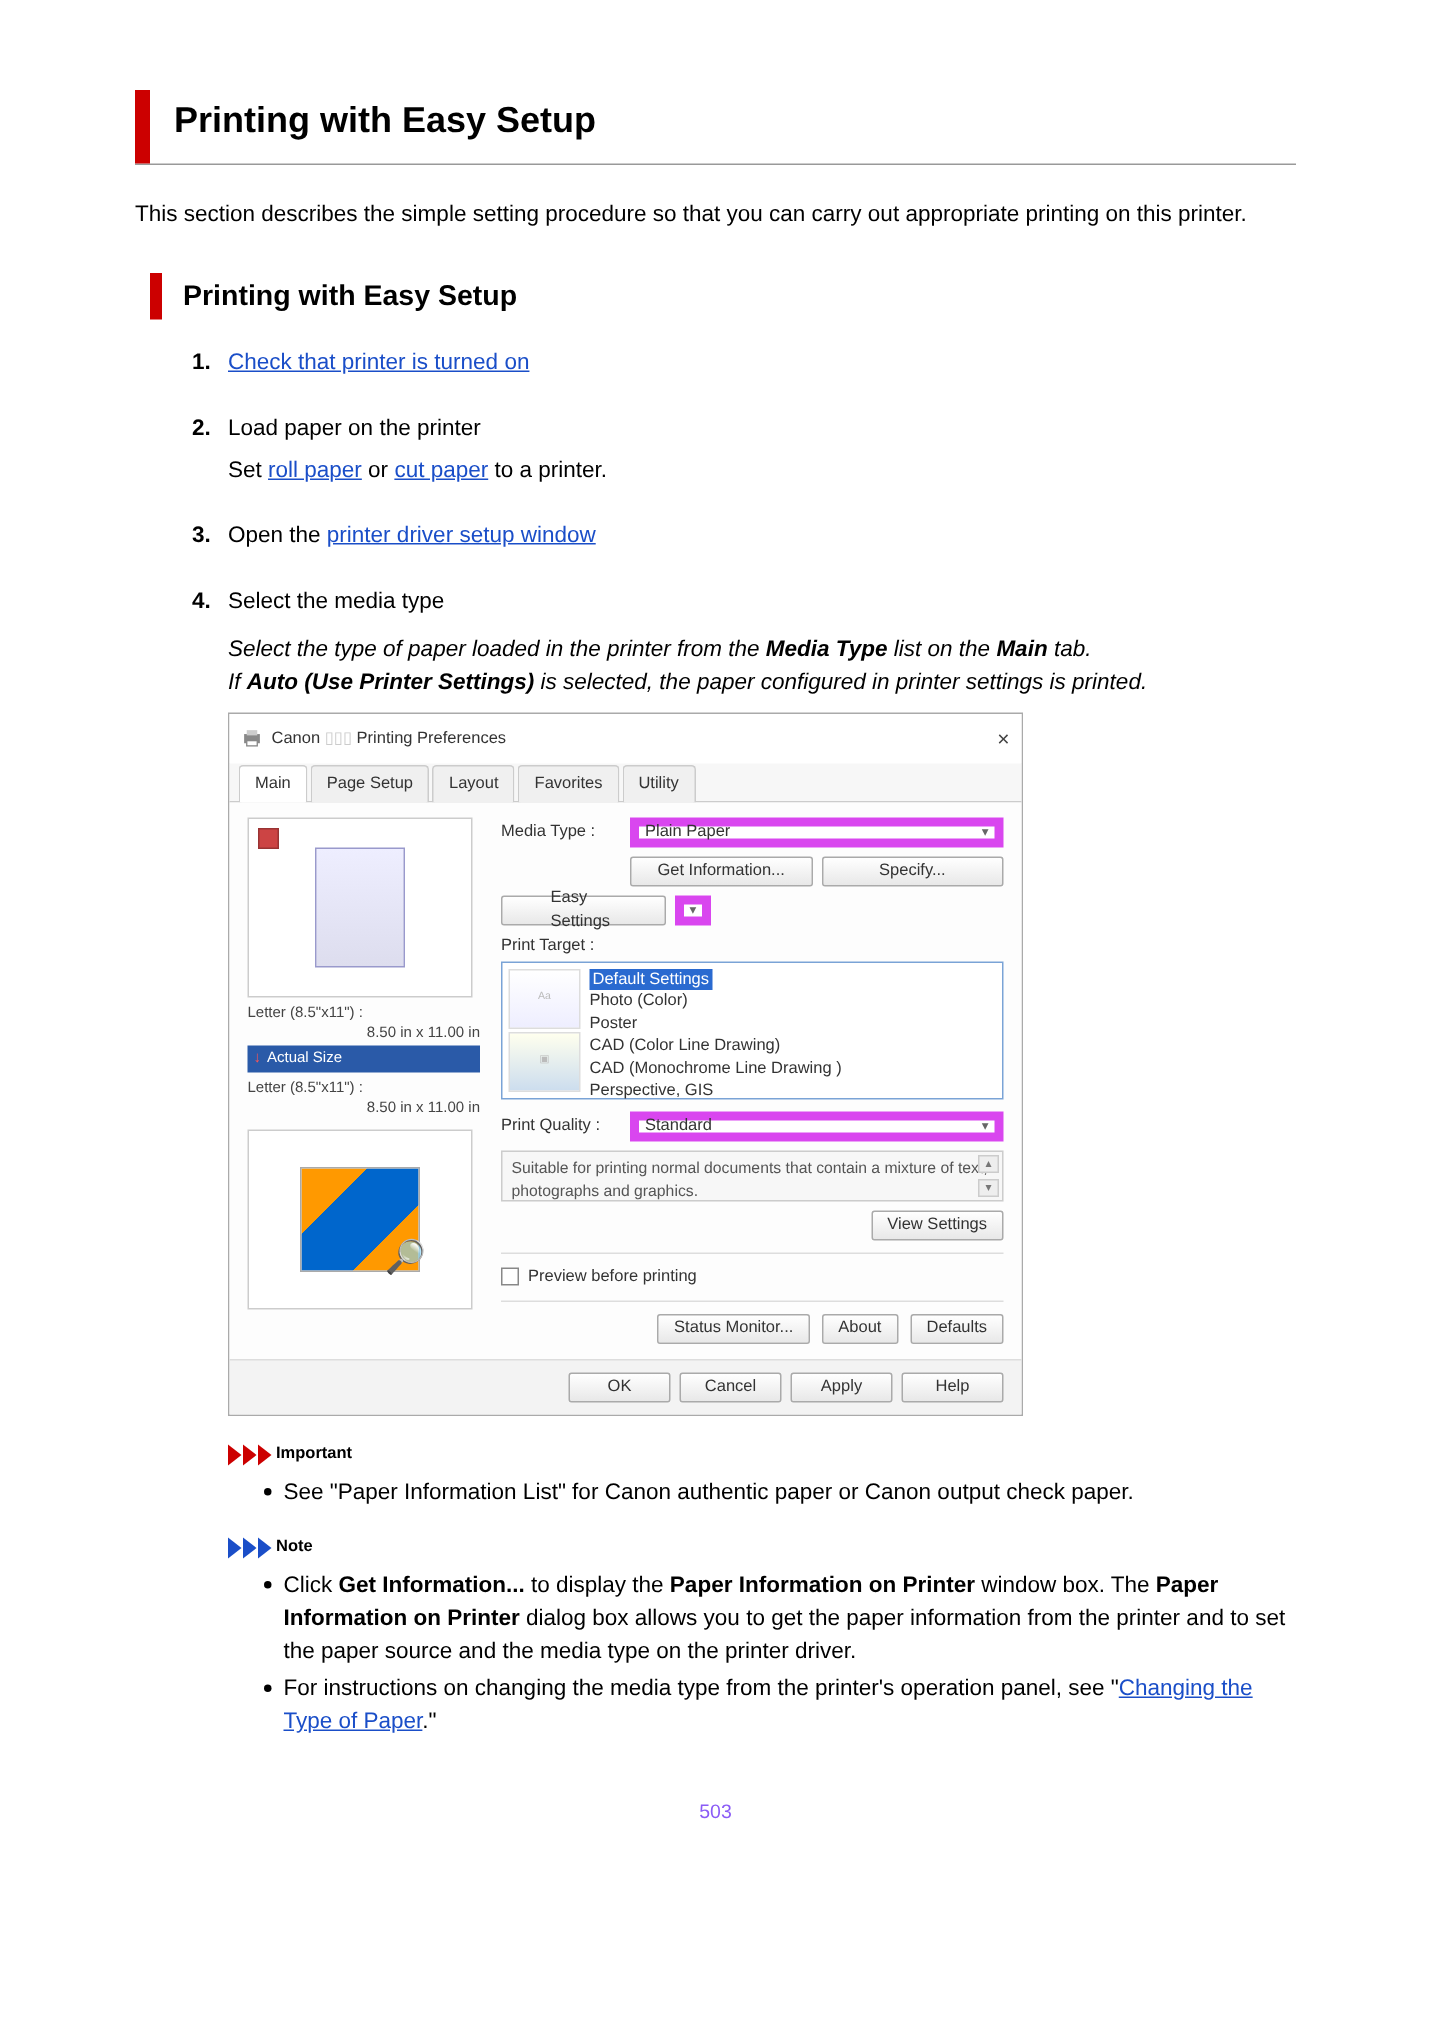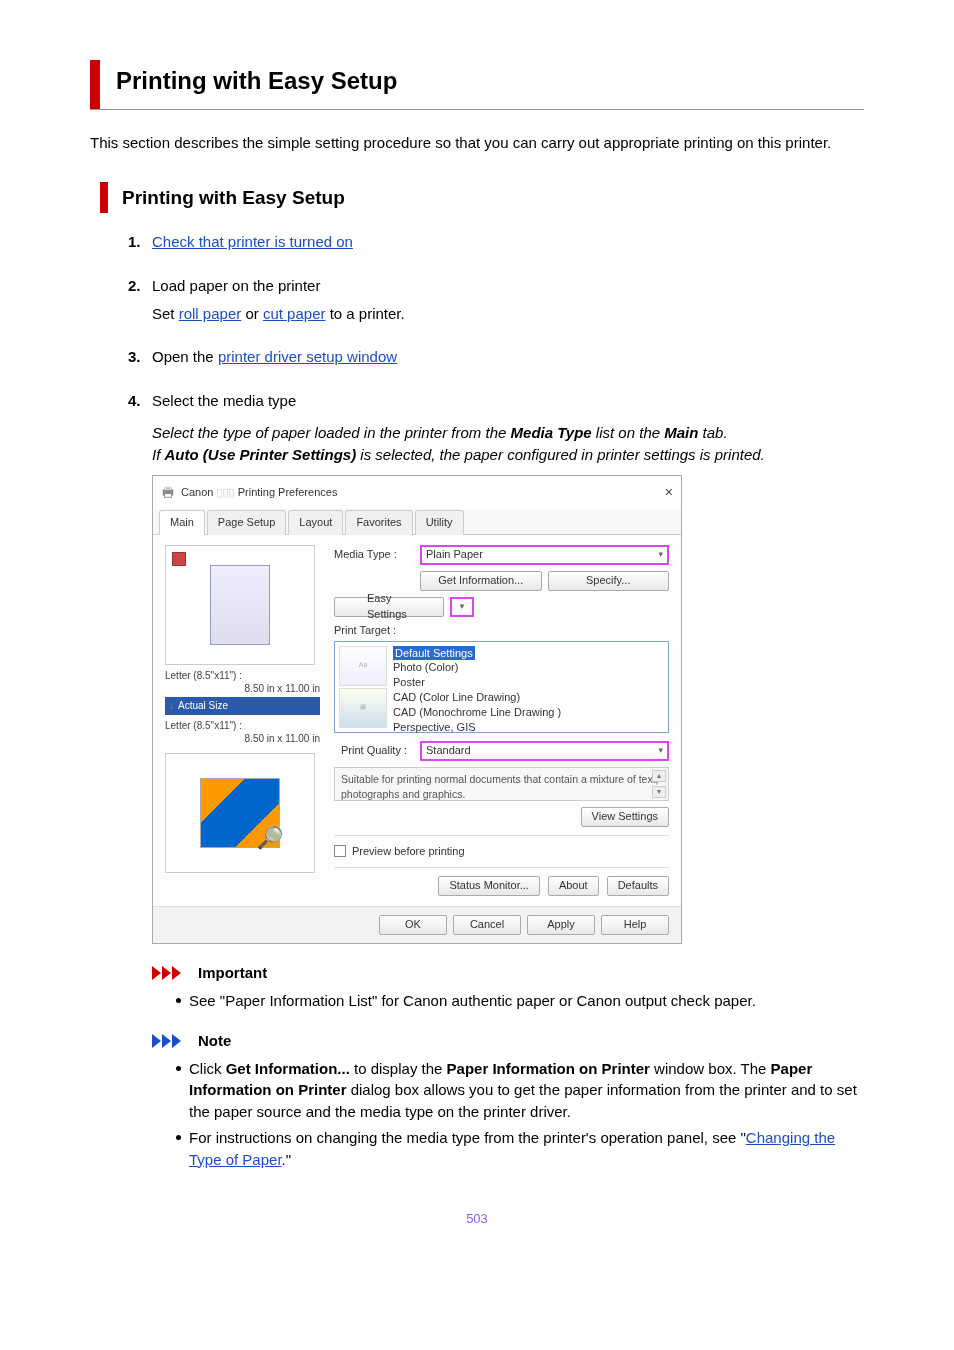--- a/index.html
+++ b/index.html
@@ -89,21 +89,21 @@
     width:150px; height:120px; border:1px solid #ccc; background:#fff; margin-top:8px;
     display:flex; align-items:center; justify-content:center; position:relative;
   }
   .preview-bot .photo {
     width:80px; height:70px; background:linear-gradient(135deg,#f90 30%,#06c 30%,#06c 70%,#f90 70%); border:1px solid #aaa; position:relative;
   }
   .preview-bot .mag { position:absolute; right:30px; bottom:18px; font-size:22px; color:#333; transform:scaleX(-1);}
   .rightcol { flex:1; }
   .form-row { display:flex; align-items:center; gap:6px; margin-bottom:6px;}
   .lbl { width:80px; font-size:11px;}
-  .combo { flex:1; border:2px solid #d946ef; background:#fff; padding:2px 4px; font-size:11px; display:flex; justify-content:space-between; align-items:center; height:20px;}
+  .combo { flex:1; border:6px solid #d946ef; background:#fff; padding:2px 4px; font-size:11px; display:flex; justify-content:space-between; align-items:center; height:20px;}
   .combo .chev { color:#666; font-size:9px;}
   .btn { border:1px solid #aaa; background:linear-gradient(#fff,#e8e8e8); padding:2px 10px; font-size:11px; border-radius:2px; display:inline-flex; align-items:center; justify-content:center; height:20px;}
   .target-box {
     border:1px solid #7aa3d6; background:#fff; height:92px; display:flex; gap:6px; padding:4px; margin-top:2px;
   }
   .thumb-col { width:48px; display:flex; flex-direction:column; gap:2px;}
   .mini { width:48px; height:42px; border:1px solid #ddd; background:linear-gradient(#fff,#eef); font-size:7px; color:#bbb; display:flex; align-items:center; justify-content:center;}
   .mini2 { background:linear-gradient(#ffe,#cde);}
   .opt-list { flex:1; font-size:11px; line-height:1.35;}
   .opt-sel { background:#2a6ad0; color:#fff; padding:0 2px; display:inline-block;}
@@ -113,21 +113,21 @@
   .view-row { display:flex; justify-content:flex-end; margin-top:6px;}
   .hr { border-top:1px solid #ddd; margin:8px 0;}
   .chk-row { display:flex; align-items:center; gap:6px; font-size:11px;}
   .chk { width:12px; height:12px; border:1px solid #888; background:#fff;}
   .bottom-btns-1 { display:flex; justify-content:flex-end; gap:8px; margin-top:8px;}
   .dlg-footer { display:flex; justify-content:flex-end; gap:6px; padding:8px 12px; border-top:1px solid #ddd; background:#f3f3f3;}
   .dlg-footer .btn { width:68px; justify-content:center;}
 
   
   .callout { margin: 18px 0 6px 24px; }
-  .callout-head { display:flex; align-items:center; gap:17px; font-weight:bold; font-size:15px; margin-bottom:6px;}
+  .callout-head { display:flex; align-items:center; gap:3px; font-weight:bold; font-size:11px; margin-bottom:6px;}
   .chevs { display:flex; gap:1px;}
   .chev-r { width:0; height:0; border-top:7px solid transparent; border-bottom:7px solid transparent; border-left:9px solid #c00;}
   .chev-b { width:0; height:0; border-top:7px solid transparent; border-bottom:7px solid transparent; border-left:9px solid #1a4ec8;}
   .bullets { padding-left: 24px; }
   .bullet { display:flex; gap:8px; margin:4px 0; }
   .bullet .dot { width:5px; height:5px; background:#000; border-radius:50%; margin-top:8px; flex:none;}
   .pagenum { text-align:center; font-size:13px; margin-top:40px; color:#8b5cf6;}
 </style>
 </head>
 <body>
@@ -269,21 +269,21 @@
             <div class="opt-list">
               <div><span class="opt-sel">Default Settings</span></div>
               <div>Photo (Color)</div>
               <div>Poster</div>
               <div>CAD (Color Line Drawing)</div>
               <div>CAD (Monochrome Line Drawing )</div>
               <div>Perspective, GIS</div>
             </div>
           </div>
 
-          <div class="form-row" style="margin-top:8px;text-align:center;">
+          <div class="form-row" style="margin-top:8px;">
             <div class="lbl">Print Quality :</div>
             <div class="combo">
               <span>Standard</span>
               <span class="chev">▾</span>
             </div>
           </div>
           <div class="desc-box">
             <span>Suitable for printing normal documents that contain a mixture of text, photographs and graphics.</span>
             <div class="scroll-btn scroll-up">▴</div>
             <div class="scroll-btn scroll-dn">▾</div>

